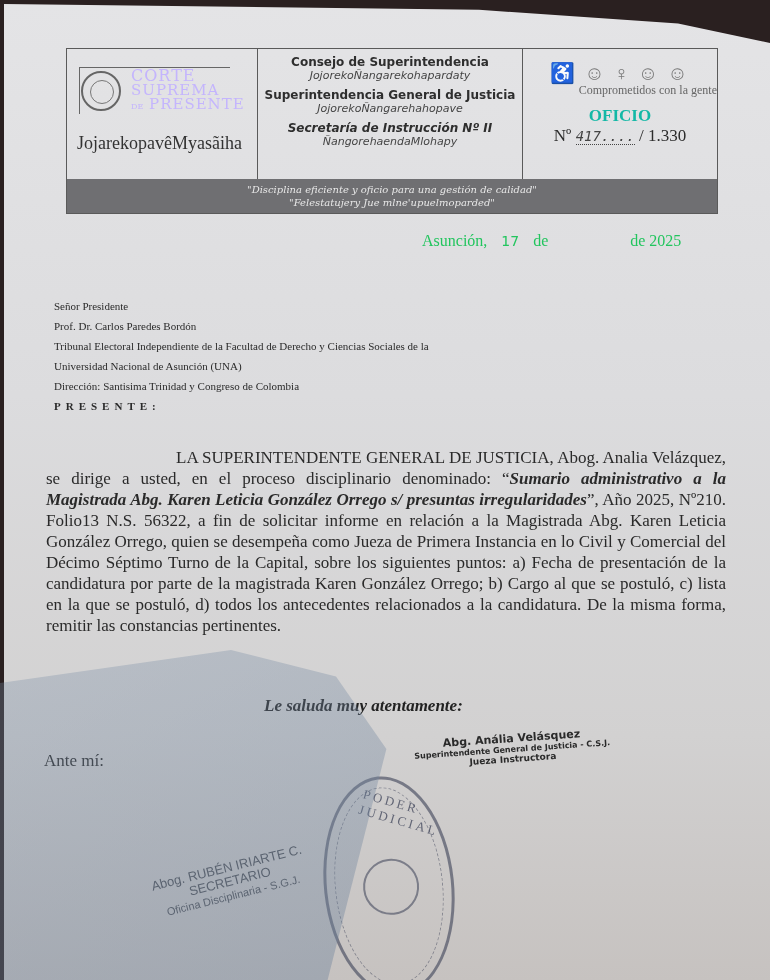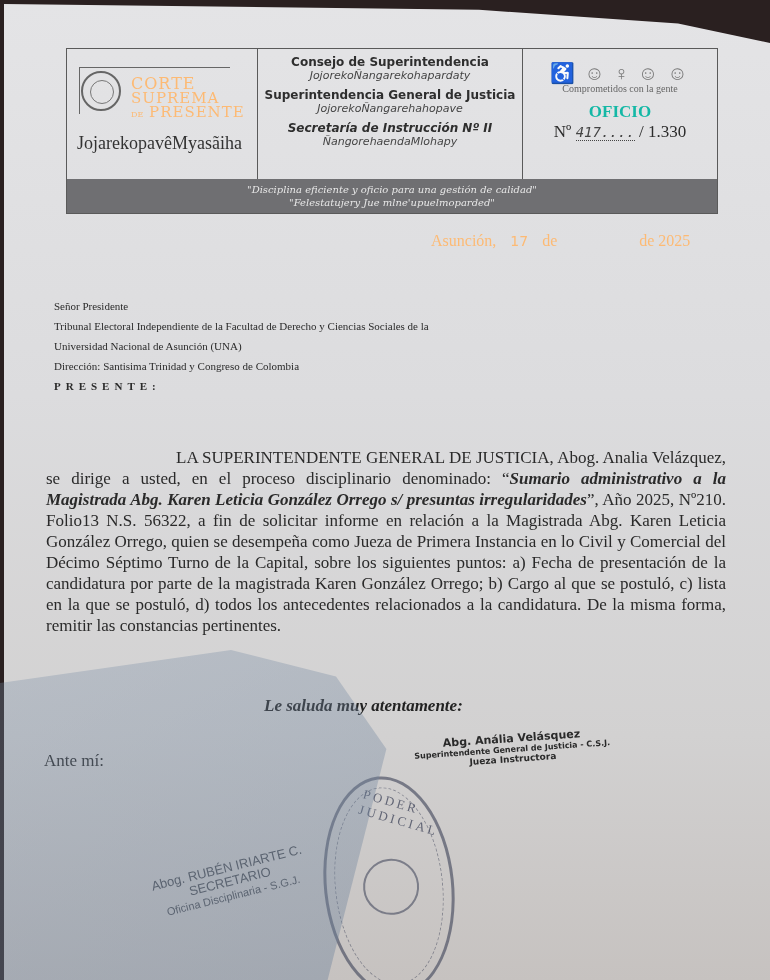--- a/index.html
+++ b/index.html
@@ -24,40 +24,40 @@
     position: absolute; left: 66px; top: 48px; width: 652px; height: 166px;
     border: 1.5px solid #5a5a5a; box-sizing: border-box;
   }
   .lh-cols { position: absolute; left: 0; top: 0; width: 100%; height: 130px; display: flex; }
   .lh-left { width: 190px; border-right: 1.5px solid #5a5a5a; position: relative; }
   .lh-mid { width: 264px; border-right: 1.5px solid #5a5a5a; text-align: center; font-family: "DejaVu Sans", sans-serif; color: #2e2e2e; }
   .lh-right { flex: 1; position: relative; text-align: center; }
   .logo-frame { position: absolute; left: 12px; top: 18px; width: 150px; height: 46px; border-top: 1px solid #666; border-left: 1px solid #666; }
   .seal { position: absolute; left: 14px; top: 22px; width: 40px; height: 40px; border-radius: 50%; border: 2px solid #666; box-sizing: border-box; }
   .seal::after { content: ""; position: absolute; left: 7px; top: 7px; width: 22px; height: 22px; border-radius: 50%; border: 1.5px solid #777; }
-  .corte { position: absolute; left: 64px; top: 28px; font-family: "DejaVu Serif", serif; color: #fdba74; line-height: 14px; letter-spacing: 1px; }
+  .corte { position: absolute; left: 64px; top: 20px; font-family: "DejaVu Serif", serif; color: #c4b5fd; line-height: 14px; letter-spacing: 1px; }
   .corte .l1 { font-size: 16px; }
   .corte .l2 { font-size: 15px; }
   .corte .l3 { font-size: 15px; }
   .corte .de { font-size: 8px; letter-spacing: 0; }
   .guarani-left { position: absolute; left: 10px; top: 84px; font-size: 18px; color: #333; }
   .mid-t { font-weight: bold; font-size: 12px; margin-top: 6px; }
   .mid-s { font-style: italic; font-size: 11px; color: #444; }
   .mid-t.sec { font-style: italic; }
   .people { margin-top: 12px; font-size: 20px; color: #777; letter-spacing: 2px; }
-  .motto-small { font-size: 10px; color: #666; margin-top: -2px; }
+  .motto-small { font-size: 12px; color: #666; margin-top: -2px; text-align: right; }
   .oficio { font-size: 17px; font-weight: bold; color: #14b8a6; margin-top: 8px; }
   .num { font-size: 17px; color: #2c2c2c; }
   .num .hand { font-family: "DejaVu Sans Mono", monospace; font-style: italic; color: #444; font-size: 14px; border-bottom: 1px dotted #444; }
   .banner {
     position: absolute; left: 0; top: 130px; width: 100%; height: 34px;
     background: #6f6f72; color: #e8e8e8; text-align: center; font-style: italic; font-size: 10px; line-height: 13px;
     font-family: "DejaVu Serif", serif; padding-top: 4px; box-sizing: border-box;
   }
-  .date { position: absolute; left: 431px; top: 232px; font-size: 16px; color: #fdba74; }
+  .date { position: absolute; left: 422px; top: 232px; font-size: 16px; color: #22c55e; }
   .date .d { font-family: "DejaVu Sans", sans-serif; font-size: 14px; margin: 0 10px; }
   .date .y { margin-left: 78px; }
   .recipient { position: absolute; left: 54px; top: 296px; font-size: 11px; color: #2a2a2a; line-height: 20px; }
   .presente { font-weight: bold; letter-spacing: 5px; }
   .body {
     position: absolute; left: 46px; top: 447px; width: 680px; font-size: 17px; line-height: 21px; color: #2a2a2a; text-align: justify;
   }
   .body .indent { display: inline-block; width: 130px; }
   .body b { font-weight: normal; }
   .body .it { font-weight: bold; font-style: italic; }
@@ -123,20 +123,21 @@
 
 <div class="date">
   <span>Asunción,</span>
   <span class="d">17</span>
   <span>de</span>
   <span class="y">de 2025</span>
 </div>
 
 <div class="recipient">
   <div>Señor Presidente</div>
+  <div>Prof. Dr. Carlos Paredes Bordón</div>
   <div>Tribunal Electoral Independiente de la Facultad de Derecho y Ciencias Sociales de la</div>
   <div>Universidad Nacional de Asunción (UNA)</div>
   <div>Dirección: Santisima Trinidad y Congreso de Colombia</div>
   <div><span class="presente">PRESENTE</span><b>:</b></div>
 </div>
 
 <div class="body">
   <span class="indent"></span><b>LA SUPERINTENDENTE GENERAL DE JUSTICIA,</b><span> Abog. Analia Velázquez, se dirige a usted, en el proceso disciplinario denominado: “</span><span class="it">Sumario administrativo a la Magistrada Abg. Karen Leticia González Orrego s/ presuntas irregularidades</span><span>”, Año 2025, Nº210. Folio13 N.S. 56322, a fin de solicitar informe en relación a la Magistrada Abg. Karen Leticia González Orrego, quien se desempeña como Jueza de Primera Instancia en lo Civil y Comercial del Décimo Séptimo Turno de la Capital, sobre los siguientes puntos: a) Fecha de presentación de la candidatura por parte de la magistrada Karen González Orrego; b) Cargo al que se postuló, c) lista en la que se postuló, d) todos los antecedentes relacionados a la candidatura. De la misma forma, remitir las constancias pertinentes.</span>
 </div>
 

